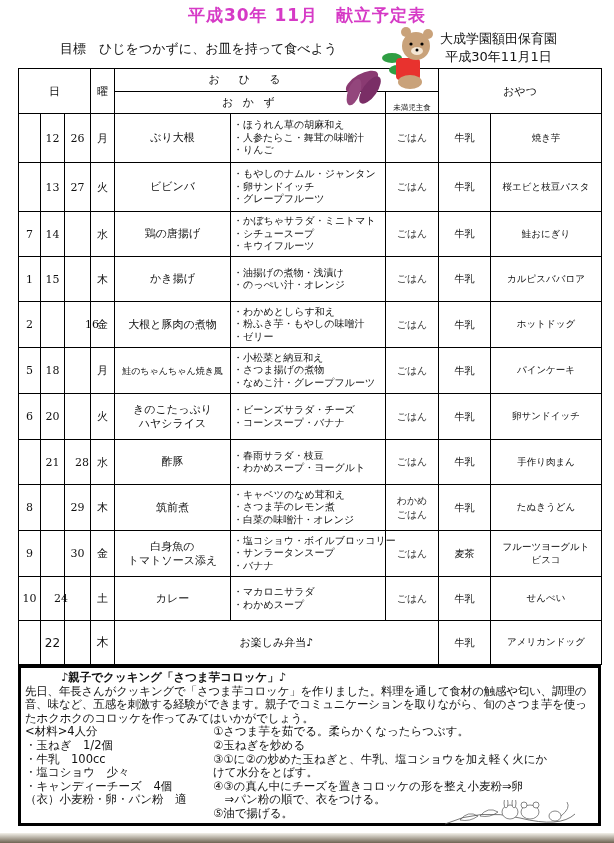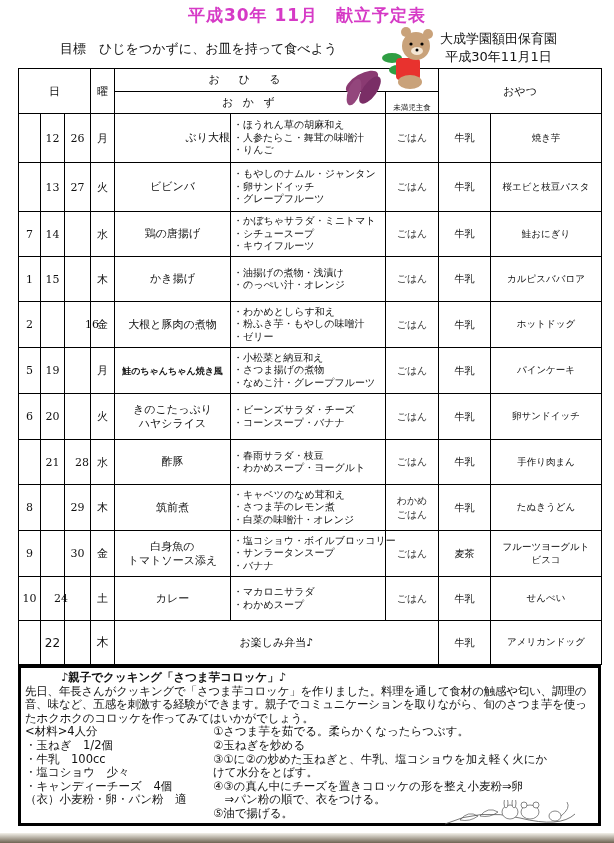--- a/index.html
+++ b/index.html
@@ -92,21 +92,21 @@
     <th colspan="2" style="letter-spacing:3px">お か ず</th>
     <th style="font-size:7.5px;vertical-align:bottom">未満児主食</th>
   </tr>
   </tbody>
     <tbody id="rows">
       <tr style="height: 49px;">
         <td class="num" style="white-space: pre-line;"></td>
         <td class="num" style="white-space: pre-line;">12</td>
         <td class="num" style="white-space: pre-line;">26</td>
         <td class="num" style="white-space: pre-line;">月</td>
-        <td class="col-main" style="white-space: pre-line; text-align: right;">ぶり大根</td>
+        <td class="col-main" style="white-space: pre-line;">ぶり大根</td>
         <td class="col-side">
           <div>・ほうれん草の胡麻和え</div>
           <div>・人参たらこ・舞茸の味噌汁</div>
           <div>・りんご</div>
         </td>
         <td class="staple" style="white-space: pre-line;">ごはん</td>
         <td class="drink" style="white-space: pre-line;">牛乳</td>
         <td class="snack" style="white-space: pre-line;">焼き芋</td>
       </tr>
       <tr style="height: 49px;">
@@ -163,24 +163,24 @@
           <div>・わかめとしらす和え</div>
           <div>・粉ふき芋・もやしの味噌汁</div>
           <div>・ゼリー</div>
         </td>
         <td class="staple" style="white-space: pre-line;">ごはん</td>
         <td class="drink" style="white-space: pre-line;">牛乳</td>
         <td class="snack" style="white-space: pre-line;">ホットドッグ</td>
       </tr>
       <tr style="height: 46px;">
         <td class="num" style="white-space: pre-line;">5</td>
-        <td class="num" style="white-space: pre-line;">19</td>
+        <td class="num" style="white-space: pre-line;">18</td>
         <td class="num" style="white-space: pre-line;"></td>
         <td class="num" style="white-space: pre-line;">月</td>
-        <td class="col-main small" style="white-space: pre-line; font-weight: bold;">鮭のちゃんちゃん焼き風</td>
+        <td class="col-main small" style="white-space: pre-line;">鮭のちゃんちゃん焼き風</td>
         <td class="col-side">
           <div>・小松菜と納豆和え</div>
           <div>・さつま揚げの煮物</div>
           <div>・なめこ汁・グレープフルーツ</div>
         </td>
         <td class="staple" style="white-space: pre-line;">ごはん</td>
         <td class="drink" style="white-space: pre-line;">牛乳</td>
         <td class="snack" style="white-space: pre-line;">パインケーキ</td>
       </tr>
       <tr style="height: 46px;">

